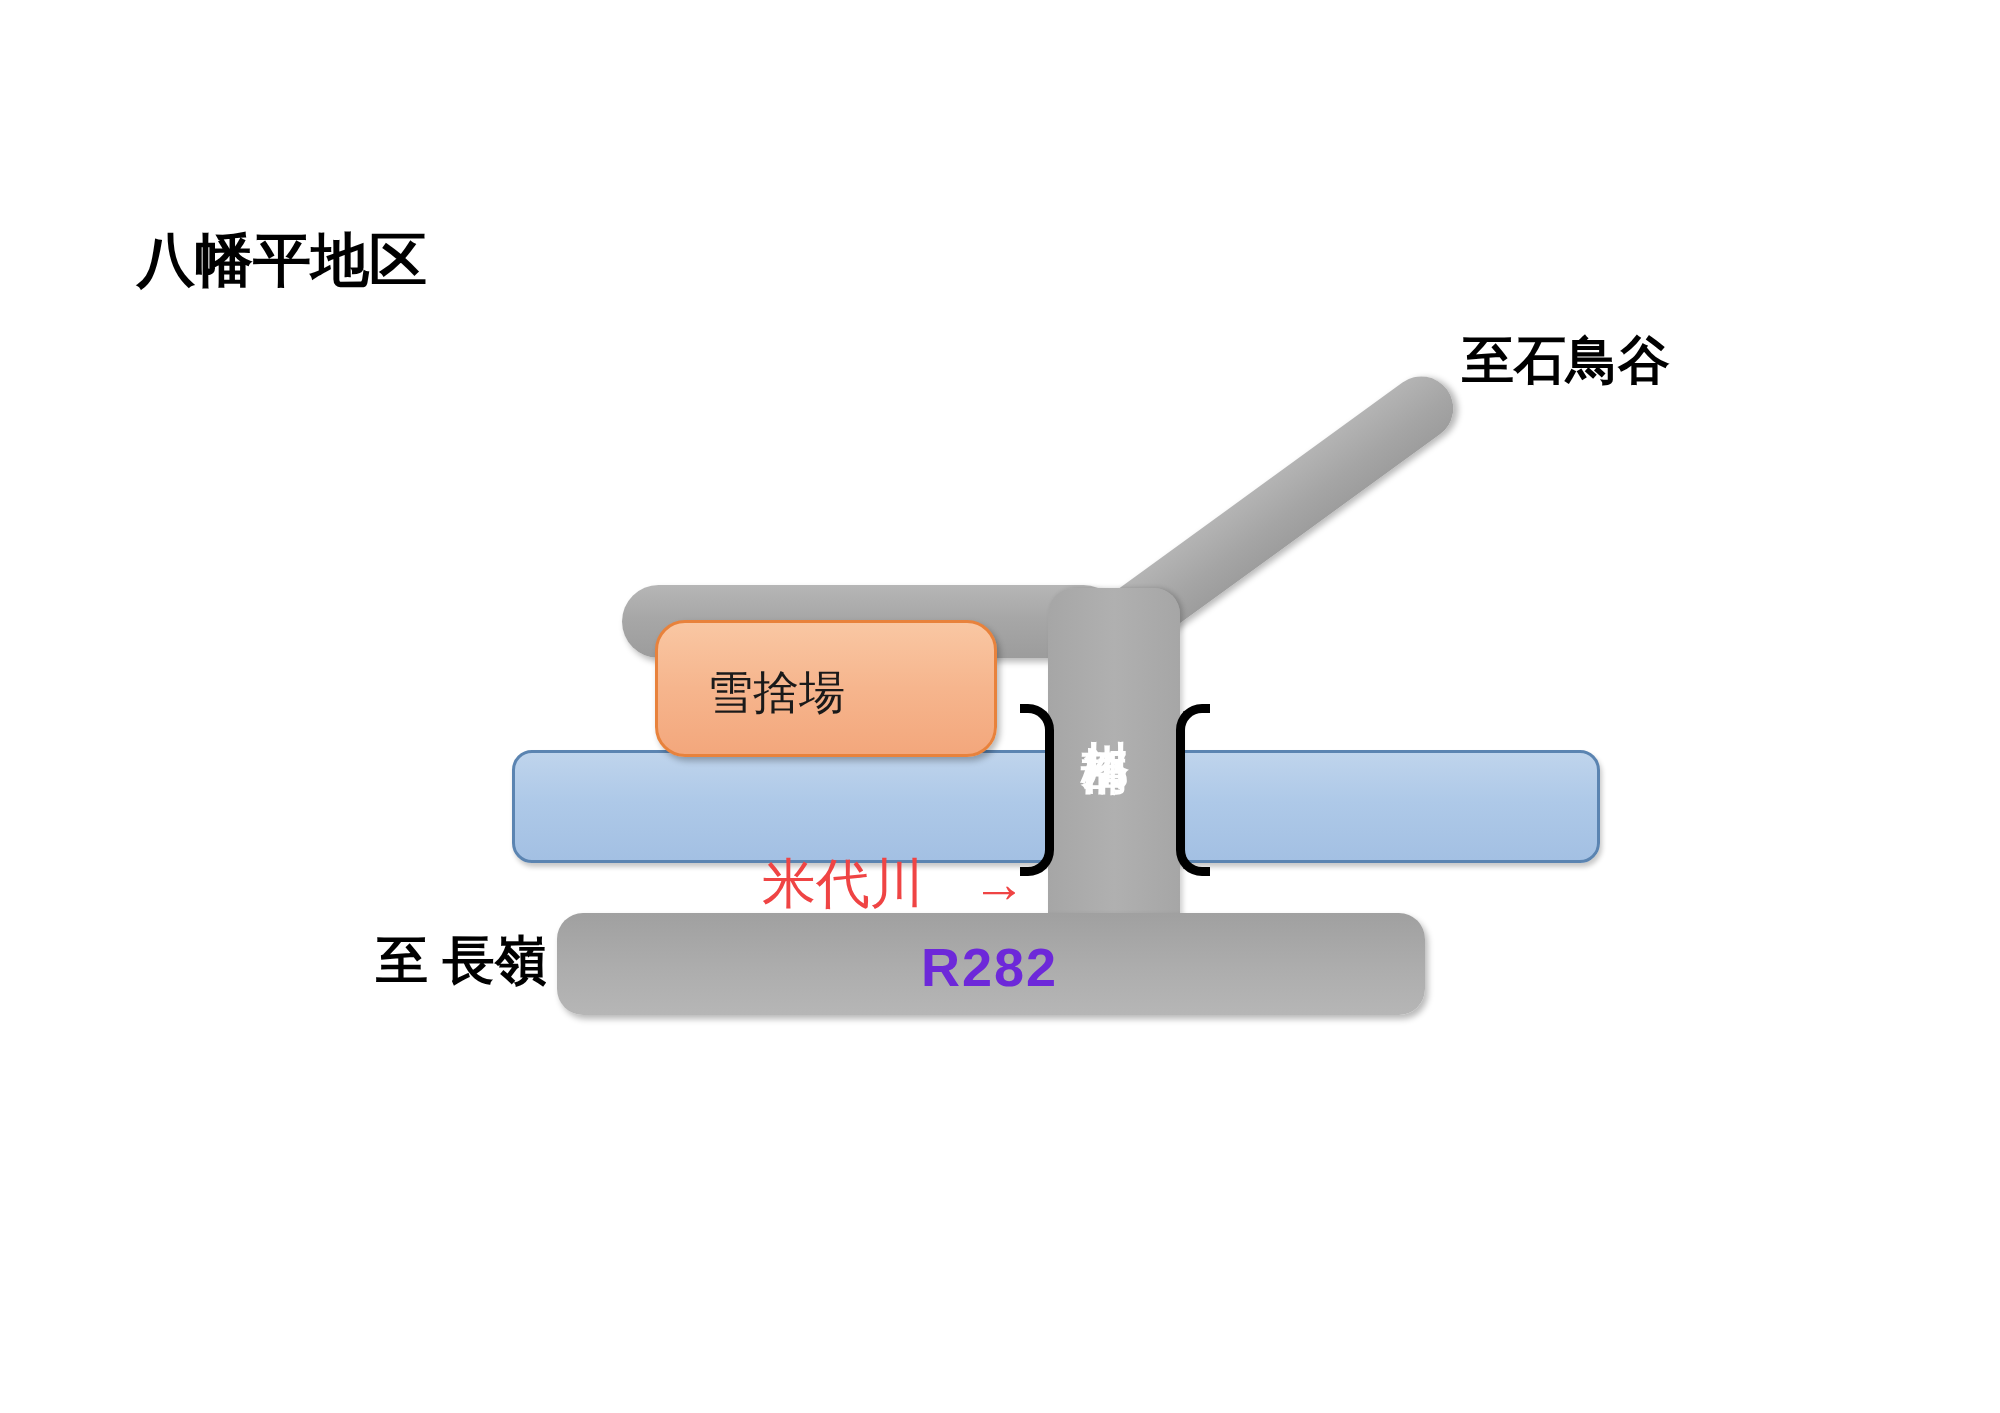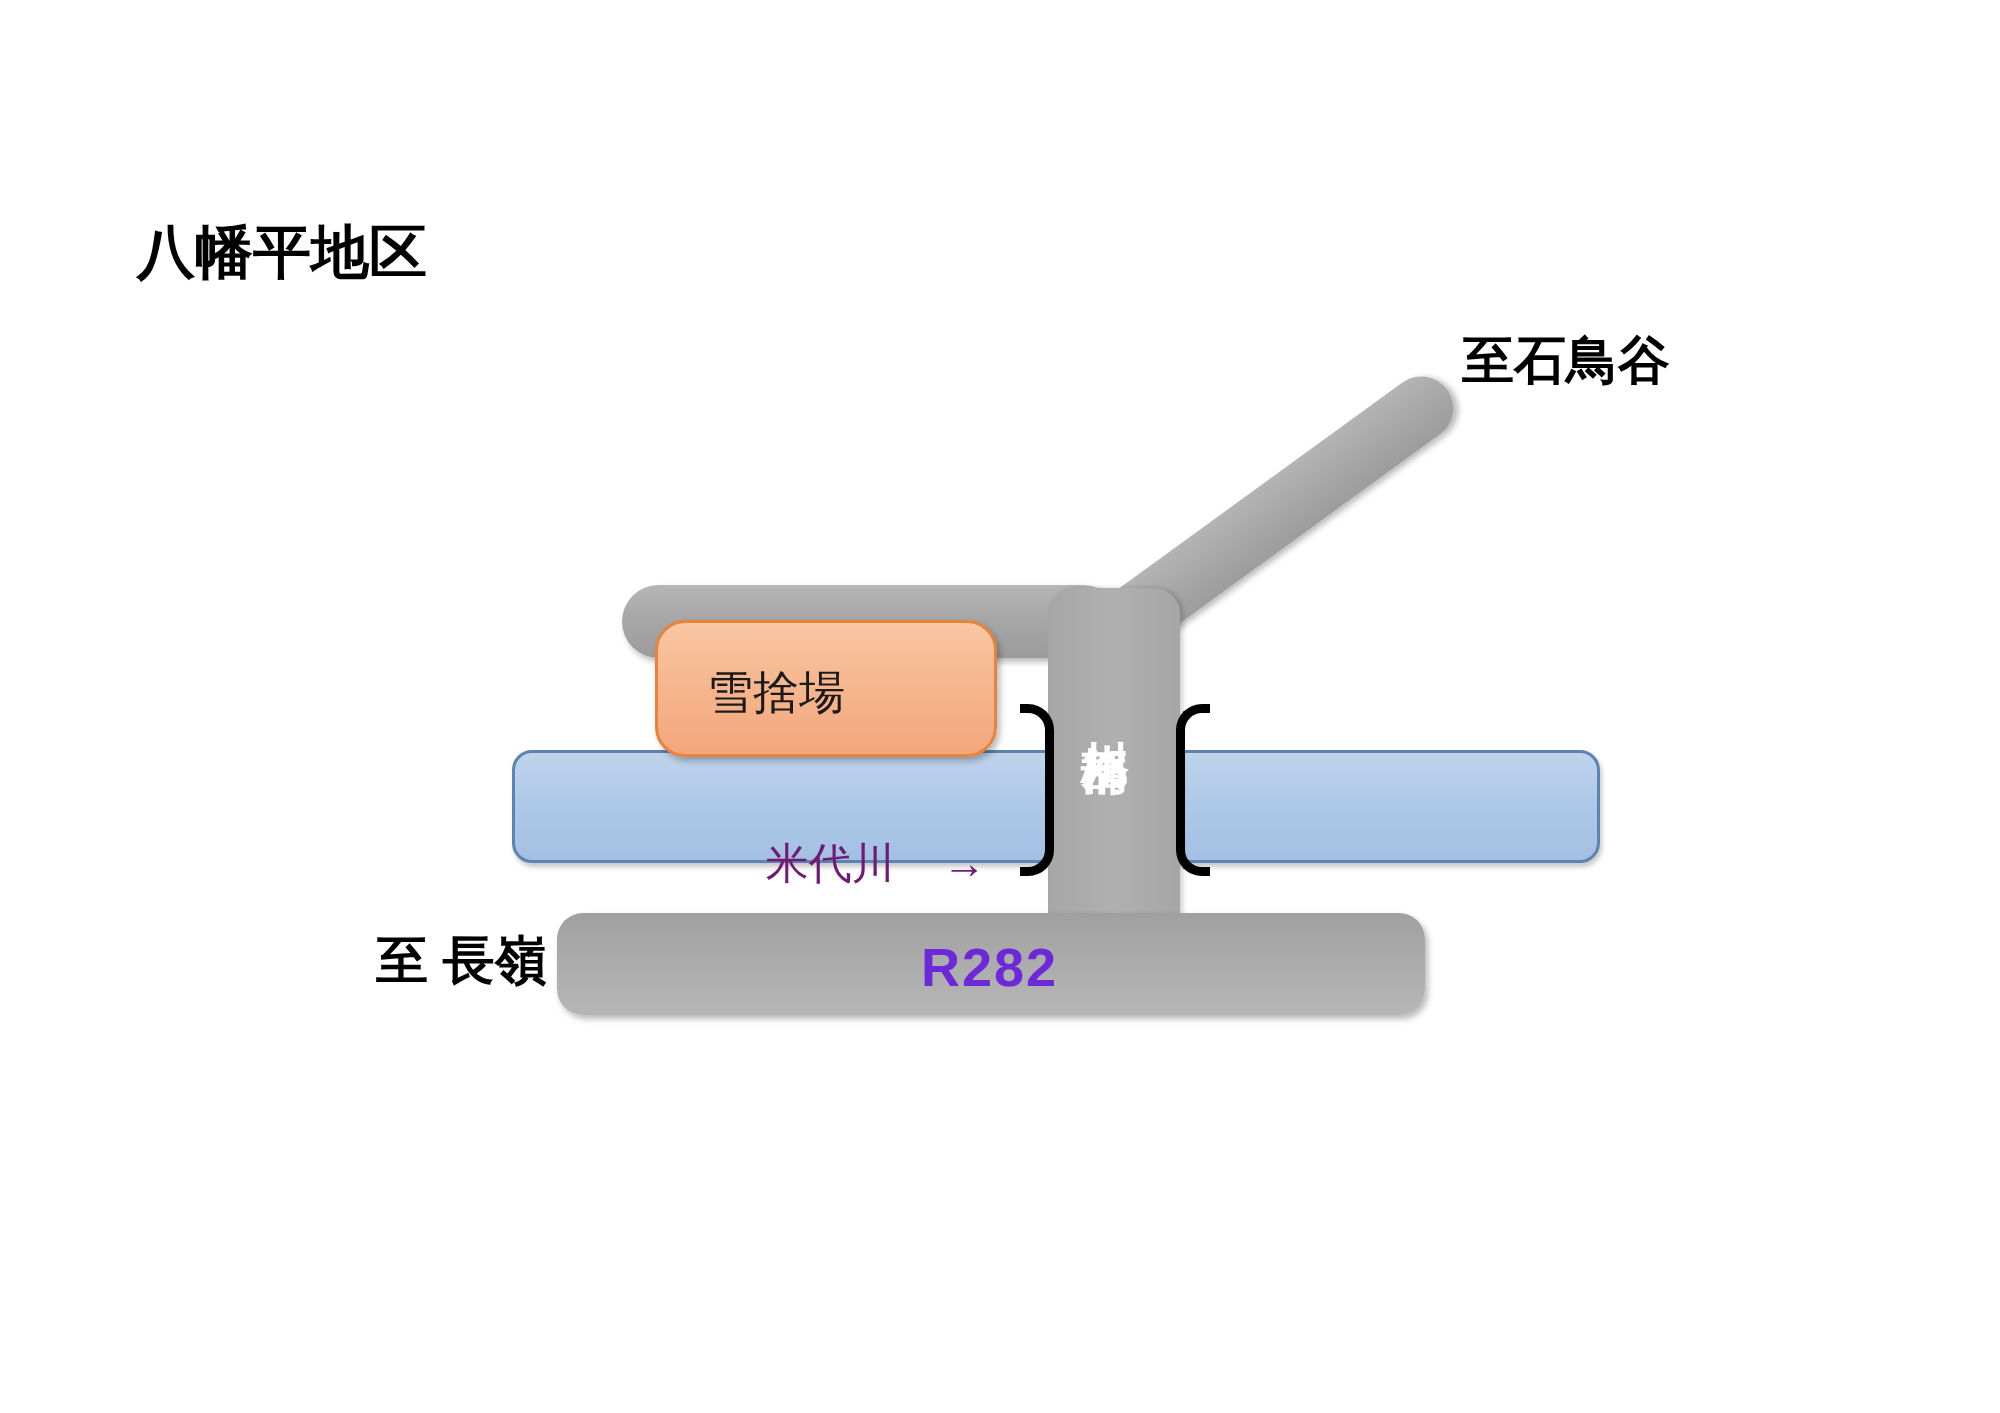--- a/index.html
+++ b/index.html
@@ -81,32 +81,32 @@
   }
   
   .lbl {
     position: absolute;
     font-weight: bold;
     font-size: 52px;
     line-height: 1.1;
     white-space: pre;
     color: #000;
   }
-  .lbl-title      { left: 137px;  top: 220px; font-size: 58px; }
+  .lbl-title      { left: 137px;  top: 228px; font-size: 58px; }
   .lbl-ishidoriya { left: 1462px; top: 332px; }
   .lbl-school     { left: 128px;  top: 588px; }
   .lbl-nagamine   { left: 376px;  top: 932px; text-align: center; }
   .lbl-hanawa     { left: 1450px; top: 932px; }
   .lbl-snow {
     position: absolute; left: 695px; top: 662px;
     font-size: 46px; font-weight: normal; color: #1a1a1a; white-space: pre; margin-left: 12px;
   }
   .lbl-river {
-    position: absolute; left: 718px; top: 786px;
-    font-size: 43px; font-weight: normal; color: #701a75; white-space: pre;
+    position: absolute; left: 702px; top: 786px;
+    font-size: 54px; font-weight: normal; color: #ef4444; white-space: pre;
   }
   .lbl-river .arrow { display: inline-block; margin-left: 48px; }
   .lbl-bridge {
     position: absolute; left: 1081px; top: 702px;
     font-size: 48px; font-weight: bold; color: #ffffff;
     writing-mode: vertical-rl; text-orientation: upright;
     letter-spacing: 3px; line-height: 1;
   }
   .lbl-route {
     position: absolute; left: 921px; top: 936px;

